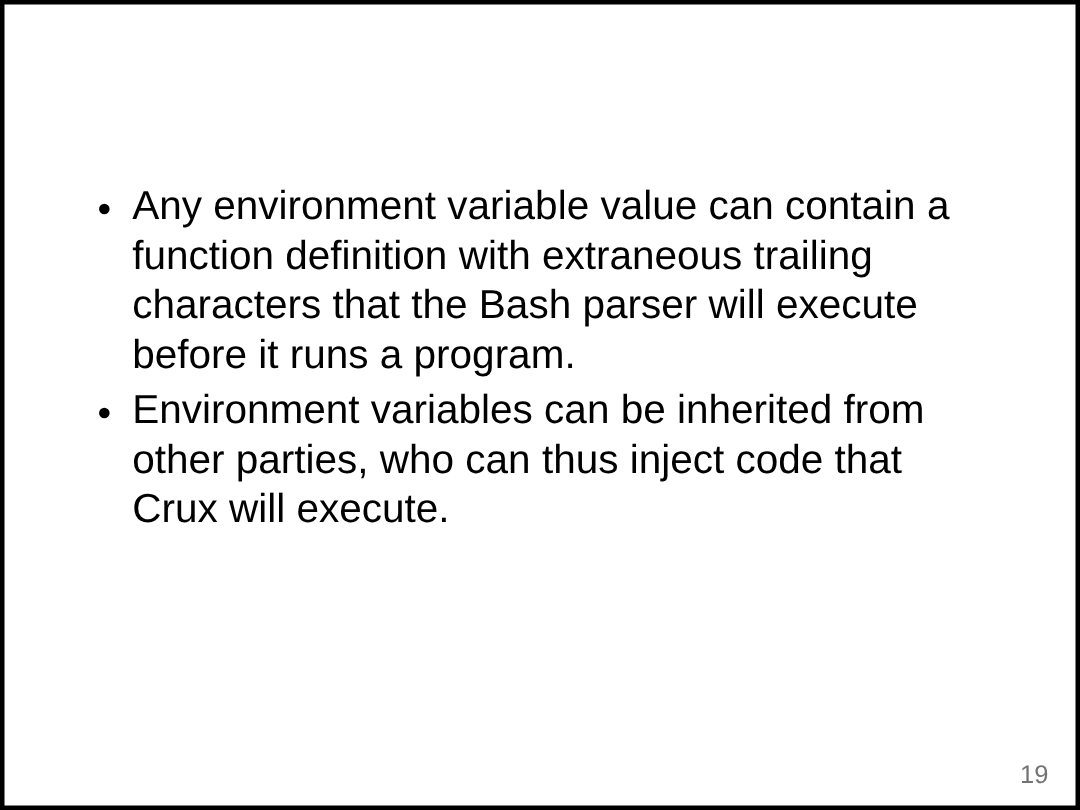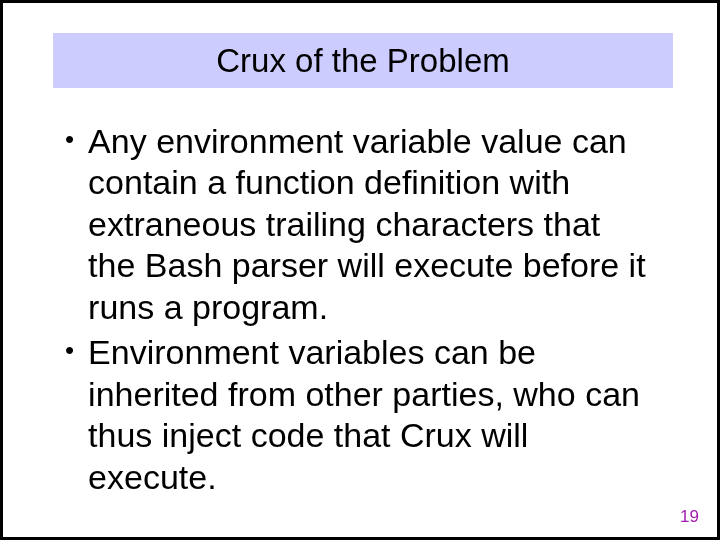--- a/index.html
+++ b/index.html
@@ -47,40 +47,37 @@
   }
   .bullet-dot {
     font-size: 26px;
     line-height: 1;
     margin-top: 5px;
     margin-right: 14px;
     color: #000;
     flex: 0 0 auto;
   }
   .bullet-text {
-    font-size: 34px;
+    font-size: 27px;
     line-height: 1.22;
     color: #000;
   }
   .page-num {
     position: absolute;
     right: 18px;
     bottom: 10px;
     font-size: 17px;
-    color: #a21caf;
+    color: #737373;
   }
 </style>
 </head>
 <body>
 
 <div class="slide">
 
-  <div class="title-bar">
-    <div class="title-text">Crux of the Problem</div>
-  </div>
 
   <div class="body">
     <div class="bullet-row">
       <div class="bullet-dot">•</div>
       <div class="bullet-text">Any environment variable value can contain a function definition with extraneous trailing characters that the Bash parser will execute before it runs a program.</div>
     </div>
     <div class="bullet-row">
       <div class="bullet-dot">•</div>
       <div class="bullet-text">Environment variables can be inherited from other parties, who can thus inject code that Crux will execute.</div>
     </div>

